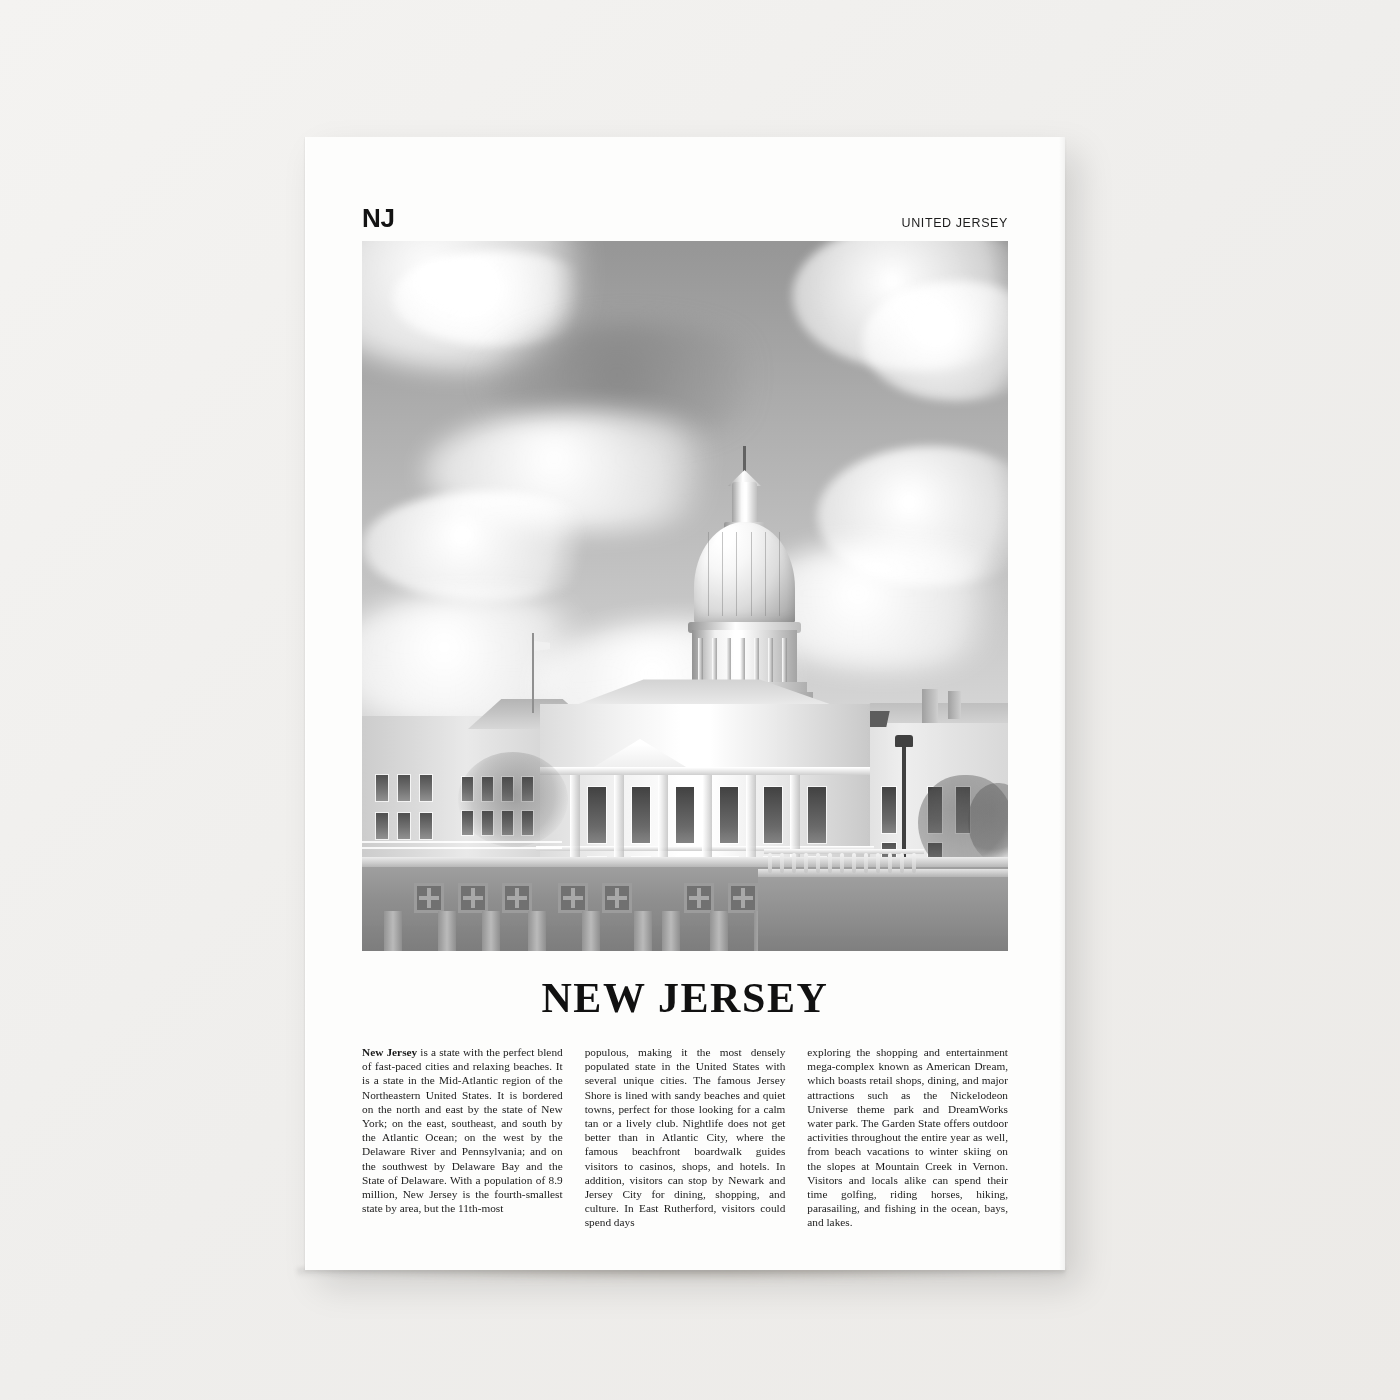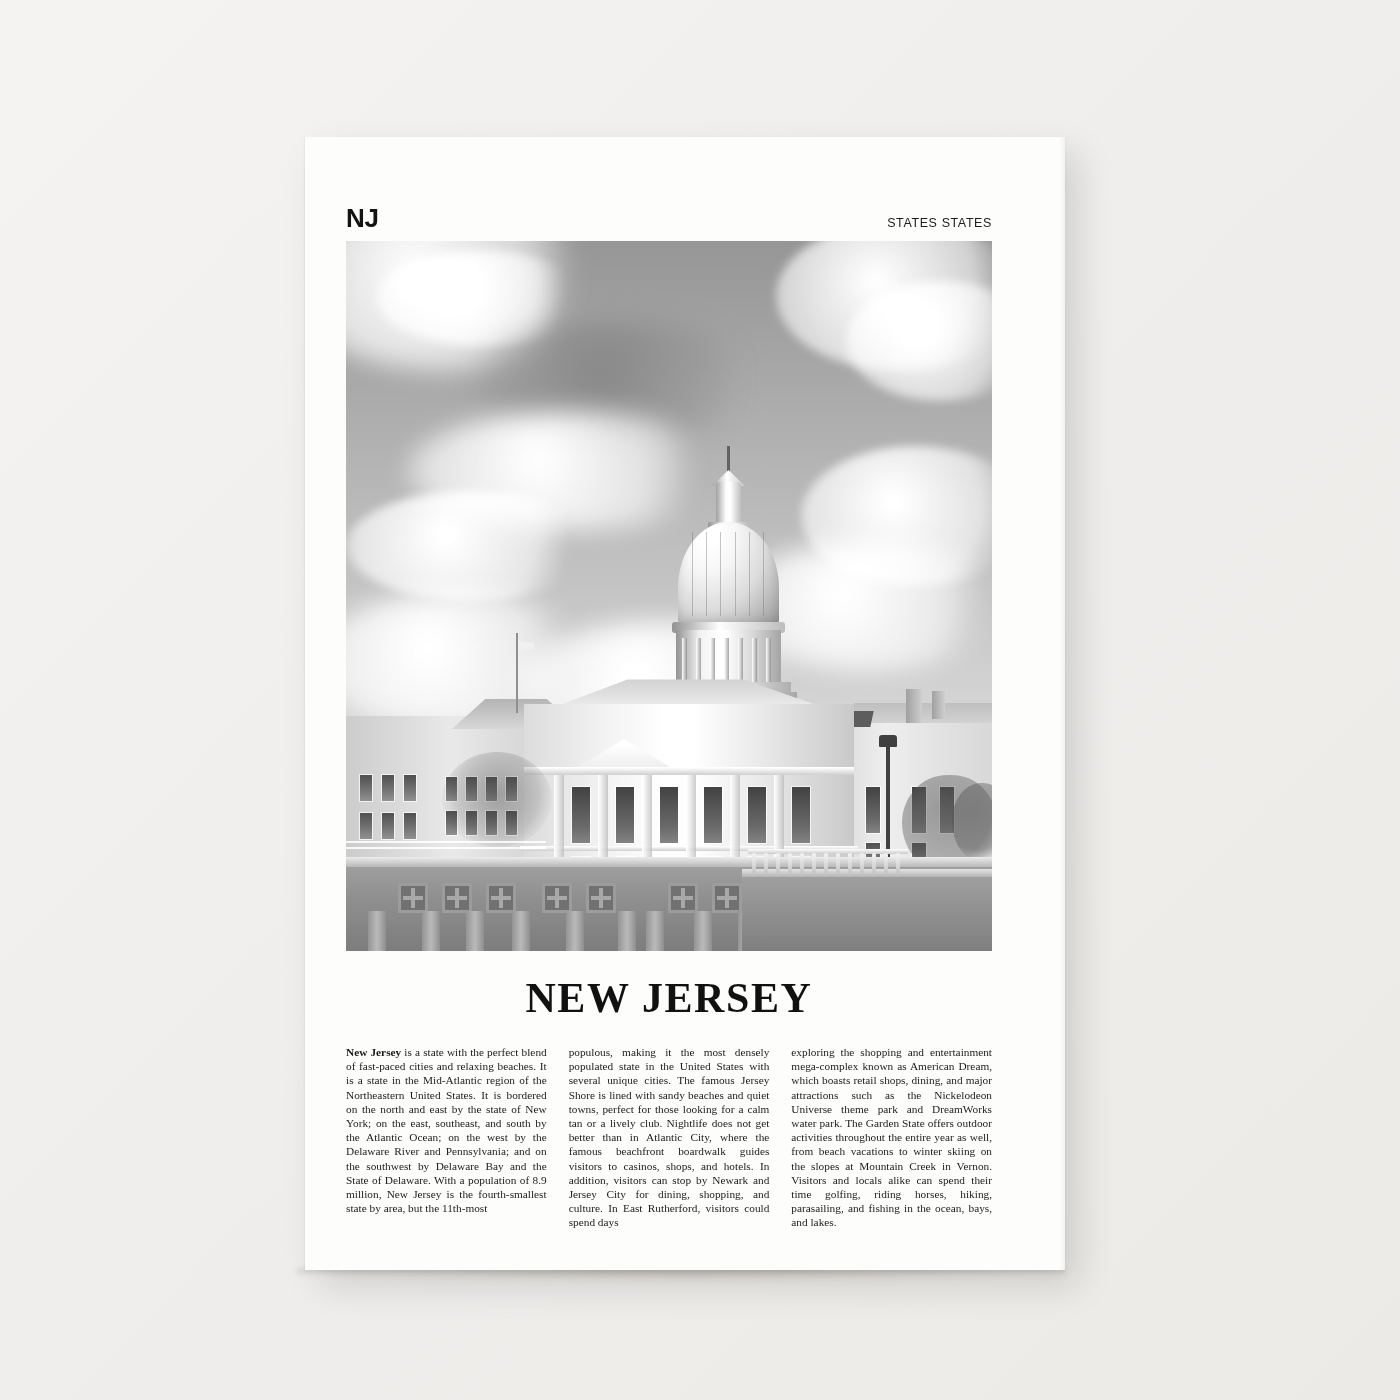--- a/index.html
+++ b/index.html
@@ -55,21 +55,21 @@
     left: 300px;
     top: 1266px;
     width: 770px;
     height: 16px;
     background: radial-gradient(ellipse at 50% 0%, rgba(160,150,135,0.45), rgba(160,150,135,0) 72%);
     filter: blur(3px);
   }
 
   .inner {
     position: absolute;
-    left: 41px;
+    left: 57px;
     top: 68px;
     width: 646px;
   }
 
   
   .head {
     display: flex;
     align-items: flex-end;
     justify-content: space-between;
     height: 26px;
@@ -422,21 +422,21 @@
   <div class="poster-shadow-pool"></div>
   <div class="poster-bottom-edge"></div>
 
   <div class="poster">
     <div class="poster-border-fade"></div>
 
     <div class="inner">
 
       <div class="head">
         <div class="head-code">NJ</div>
-        <div class="head-country">STATES STATES</div>
+        <div class="head-country">UNITED JERSEY</div>
       </div>
 
       <div class="photo">
         <div class="sky"></div>
 
         <div class="cloud soft" style="left:-60px; top:-40px; width:320px; height:170px;"></div>
         <div class="cloud" style="left:30px; top:10px; width:210px; height:95px;"></div>
         <div class="cloud dark" style="left:120px; top:80px; width:300px; height:120px;"></div>
         <div class="cloud" style="left:430px; top:-20px; width:250px; height:150px;"></div>
         <div class="cloud" style="left:500px; top:40px; width:190px; height:120px;"></div>

